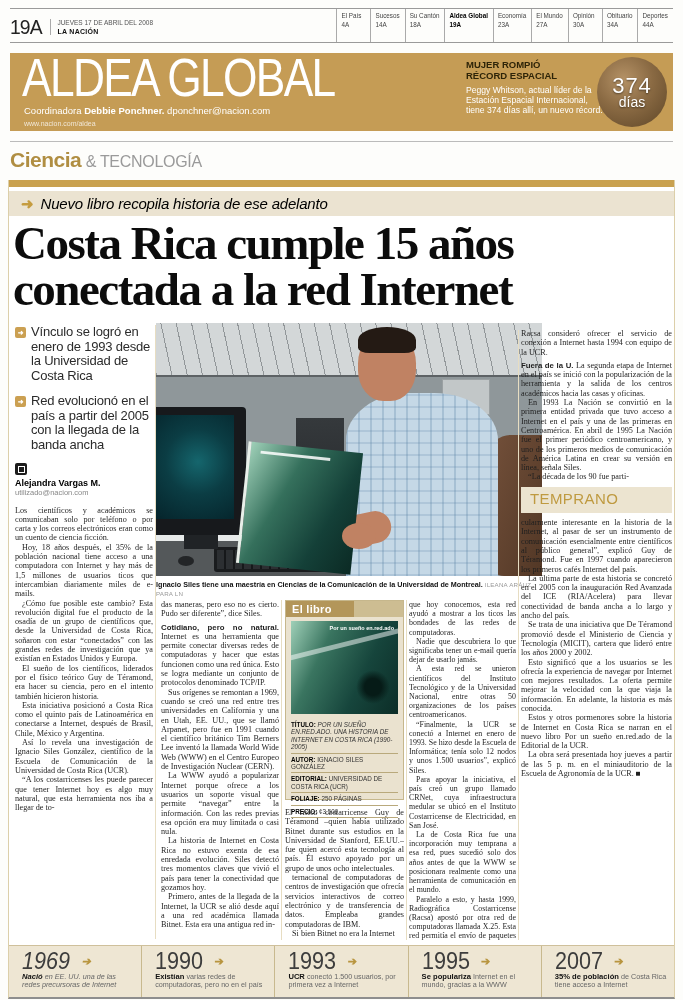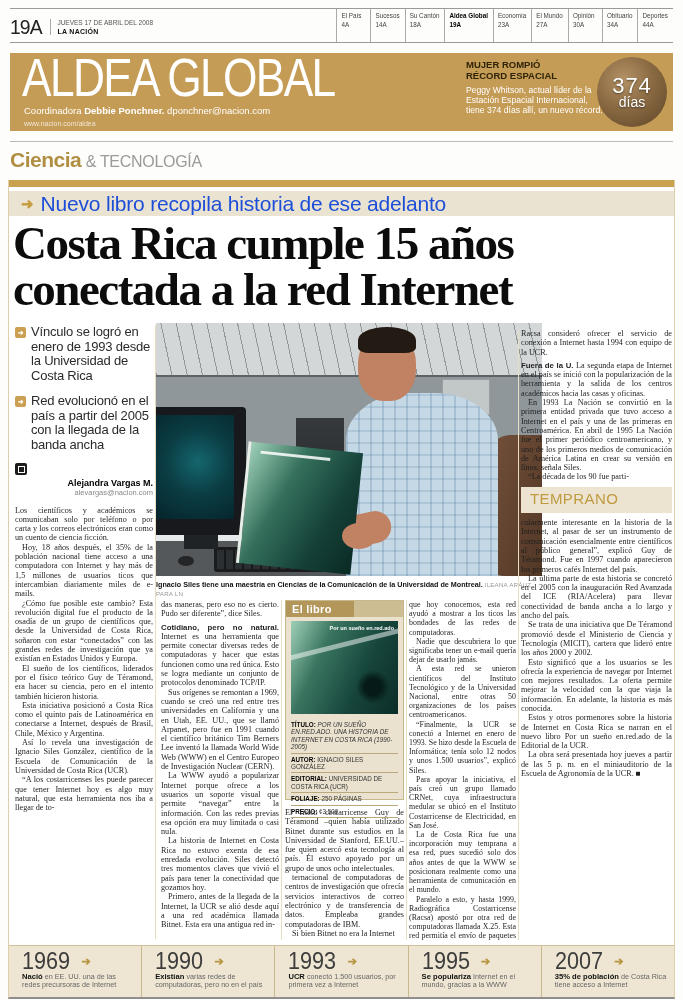--- a/index.html
+++ b/index.html
@@ -43,21 +43,21 @@
   .sh-rest{font-size:16px;color:#9a9a9a;letter-spacing:-.3px;}
 
   
   .article{position:absolute;top:180px;left:8px;width:665px;height:817px;background:#fff;
            border-left:1px solid #dccfa9;border-right:1px solid #dccfa9;border-bottom:2px solid #8e8e8e;
            overflow:hidden;}
   .goldbar{position:absolute;top:0;left:0;right:0;height:7px;background:#c9a14f;}
   .kicker{position:absolute;top:11px;left:0;right:0;height:25px;background:#ebe3d1;
           display:flex;align-items:center;padding-left:12px;}
   .kicker-arrow{color:#c59c3f;font-size:15px;font-weight:bold;margin-right:7px;}
-  .kicker-text{font-size:21px;color:#1d4ed8;letter-spacing:-.2px;}
+  .kicker-text{font-size:15px;color:#000000;letter-spacing:-.2px;font-style:italic;}
   .headline{position:absolute;top:40px;left:4px;margin:0;font-family:"Liberation Serif",serif;
             font-weight:bold;color:#0c0c0c;font-size:47px;line-height:46px;letter-spacing:-1.5px;}
   .headline span{display:block;}
 
   
   .col{position:absolute;overflow:hidden;font-family:"Liberation Serif",serif;
        font-size:8.2px;line-height:9.3px;color:#1f1f1f;text-align:justify;}
   .col p{margin:0;}
   .col p + p{text-indent:7px;}
   .col p.noindent{text-indent:0;margin-top:4px;}
@@ -68,21 +68,21 @@
   .col4{left:400px;top:420px;width:107px;height:340px;font-size:7.9px;line-height:9.2px;}
   .col5{left:512px;top:149px;width:151px;height:613px;}
 
   .vrule{position:absolute;width:1px;background:#e7ddc2;}
 
   
   .bullet{display:flex;gap:5px;margin-bottom:11px;font-family:"Liberation Sans",sans-serif;
           font-size:13px;line-height:14.5px;color:#2b2b2b;text-align:left;letter-spacing:-.2px;}
   .bullet-icon{flex:0 0 auto;width:11px;height:11px;margin-top:2px;background:#cba052;border-radius:2px;
                color:#fff;font-size:7px;line-height:11px;text-align:center;font-weight:bold;}
-  .byline{margin:10px 0 8px 0;font-family:"Liberation Sans",sans-serif;text-align:right;}
+  .byline{margin:10px 0 8px 0;font-family:"Liberation Sans",sans-serif;text-align:left;}
   .byline-icon{width:12px;height:12px;background:#1c1c1c;border-radius:2px;margin-bottom:4px;
                display:flex;align-items:center;justify-content:center;}
   .byline-icon i{display:block;width:5px;height:5px;border:1px solid #fff;}
   .byline-author{font-size:9px;font-weight:bold;color:#000;}
   .byline-email{font-size:7.5px;color:#888;}
 
   
   .photo{position:absolute;left:147px;top:143px;width:386px;height:253px;background:#8f979a;overflow:hidden;}
   .photo div{position:absolute;}
   .ph-ceiling{left:0;top:0;width:100%;height:52px;background:#d3d7d8;}
@@ -144,21 +144,21 @@
   
   .temprano{margin:5px 0;background:#ece4d0;padding:7px 9px 8px 9px;text-align:left;
             font-family:"Liberation Sans",sans-serif;}
   .temp-title{font-size:15px;font-weight:normal;color:#bf9a40;letter-spacing:.4px;margin-bottom:2px;}
   .temp-text{font-size:10.5px;font-weight:bold;color:#1c1c1c;line-height:1.3;}
 
   
   .timeline{position:absolute;left:0;right:0;top:765px;height:52px;background:#eee6d3;
             border-top:1px solid #cfc09b;display:flex;}
   .tl-cell{flex:1;border-left:1px solid #c8b98e;padding:4px 6px 0 13px;overflow:hidden;}
-  .tl-cell:first-child{border-left:none;}
+  .tl-cell:first-child{border-left:none;font-style:italic;}
   .tl-year{display:flex;align-items:center;gap:6px;}
   .tl-year span:first-child{font-size:24px;line-height:22px;color:#3d3d3d;letter-spacing:0;
      transform:scaleX(.9);transform-origin:left;}
   .tl-arrow{color:#b8953f;font-size:11px;font-weight:bold;}
   .tl-text{margin-top:1px;font-size:7.2px;line-height:8.3px;color:#666;text-align:left;}
   .tl-text b{color:#111;font-size:7.6px;text-align:center;}
 </style>
 </head>
 <body>
 
@@ -256,21 +256,21 @@
       </div>
       <div class="bullet">
         <span class="bullet-icon">➜</span>
         <span>Red evolucionó en el país a partir del 2005 con la llegada de la banda ancha</span>
       </div>
       <div class="byline">
         <span class="byline-icon">
             <i></i>
           </span>
         <div class="byline-author">Alejandra Vargas M.</div>
-        <div class="byline-email">alevargas@nacion.com</div>
+        <div class="byline-email">utilizado@nacion.com</div>
       </div>
       <p>Los científicos y académicos se comunicaban solo por teléfono o por carta y los correos electrónicos eran como un cuento de ciencia ficción.</p>
       <p>Hoy, 18 años después, el 35% de la población nacional tiene acceso a una computadora con Internet y hay más de 1,5 millones de usuarios ticos que intercambian diariamente miles de e-mails.</p>
       <p>¿Cómo fue posible este cambio? Esta revolución digital fue el producto de la osadía de un grupo de científicos que, desde la Universidad de Costa Rica, soñaron con estar “conectados” con las grandes redes de investigación que ya existían en Estados Unidos y Europa.</p>
       <p>El sueño de los científicos, liderados por el físico teórico Guy de Téramond, era hacer su ciencia, pero en el intento también hicieron historia.</p>
       <p>Esta iniciativa posicionó a Costa Rica como el quinto país de Latinoamérica en conectarse a Internet, después de Brasil, Chile, México y Argentina.</p>
       <p>Así lo revela una investigación de Ignacio Siles González, científico de la Escuela de Comunicación de la Universidad de Costa Rica (UCR).</p>
       <p>“A los costarricenses les puede parecer que tener Internet hoy es algo muy natural, que esta herramienta nos iba a llegar de to-</p>
     </div>
 

